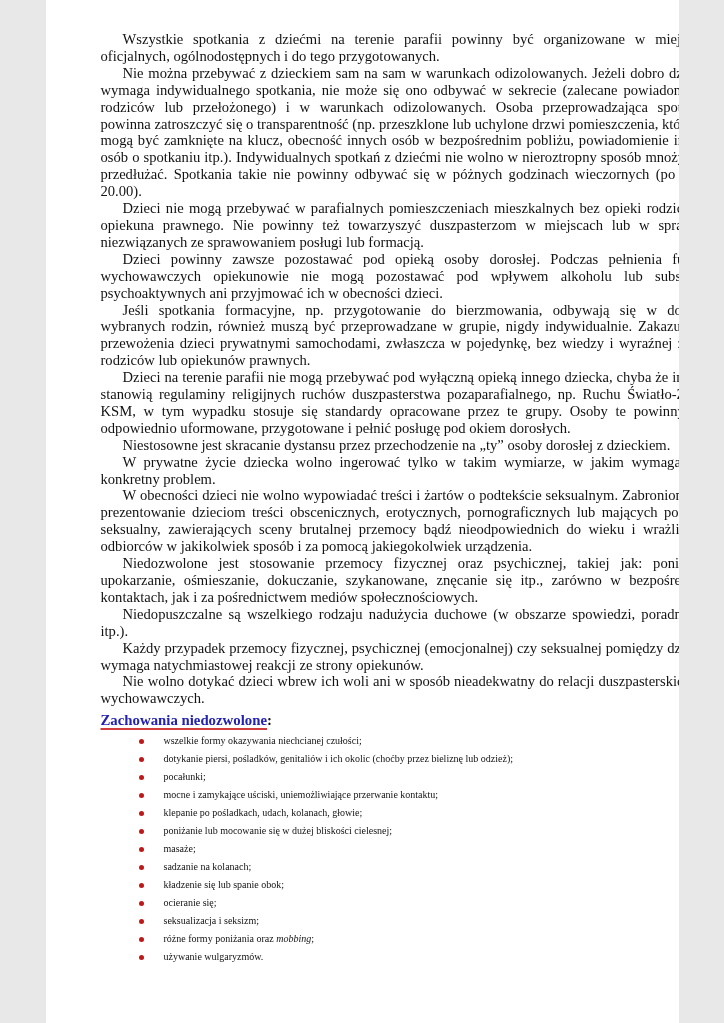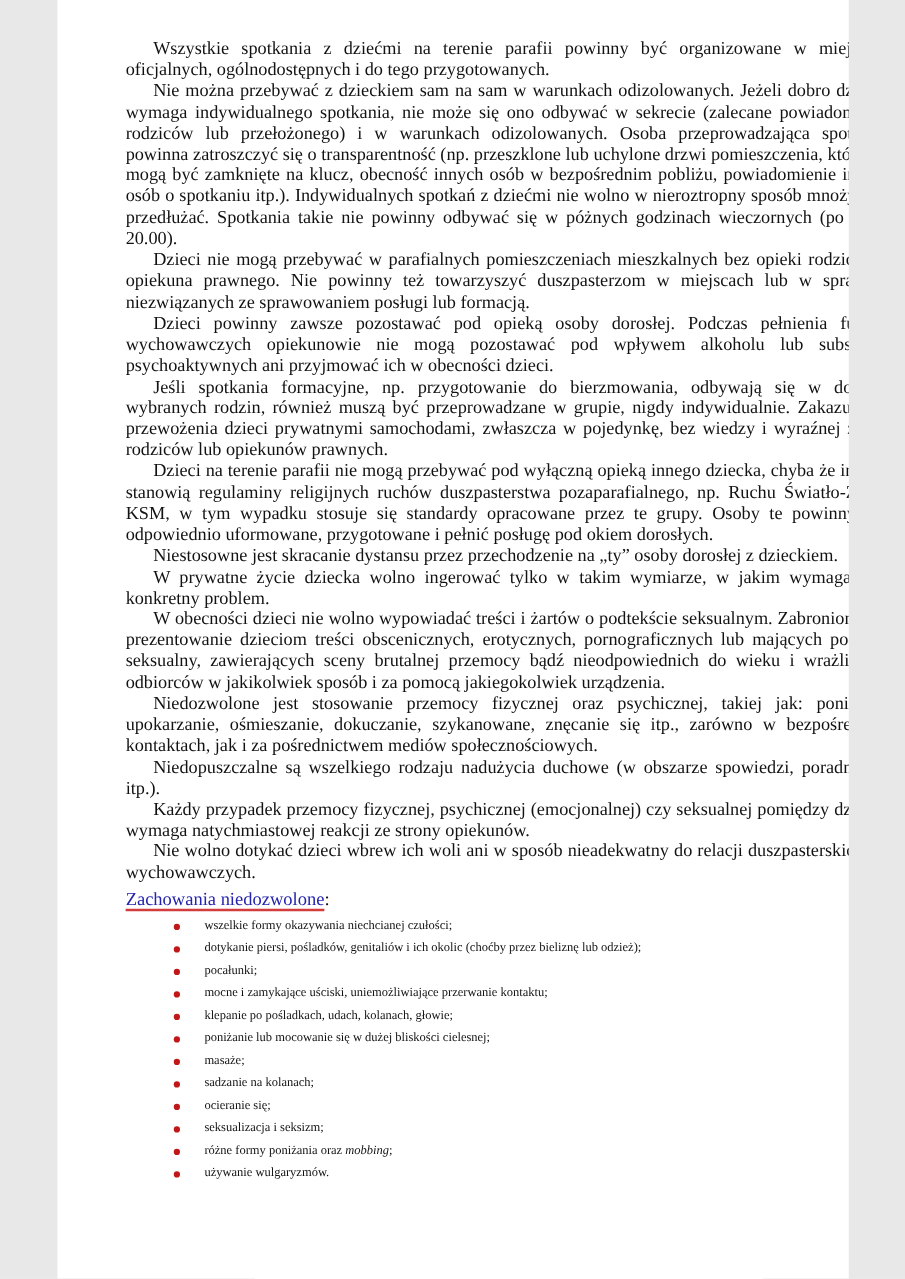--- a/index.html
+++ b/index.html
@@ -23,21 +23,21 @@
     text-indent:22px;
     font-size:14.6px;
     line-height:16.9px;
     hyphens:manual;
     -webkit-hyphens:manual;
   }
   .heading {
     margin:4px 0 3px 0;
     font-size:14.8px;
     line-height:18px;
-    font-weight:normal;
+    font-weight:bold;
   }
   .heading .label {
     color:#2323ad;
     text-decoration:underline;
     text-decoration-color:#d23c3c;
     text-decoration-thickness:1.8px;
     text-underline-offset:2.5px;
   }
   .heading .colon { color:#121212; }
   ul.prohibited {
@@ -87,20 +87,21 @@
 
     <ul class="prohibited">
       <li><span class="dot"></span><span>wszelkie formy okazywania niechcianej czułości;</span></li>
       <li><span class="dot"></span><span>dotykanie piersi, pośladków, genitaliów i ich okolic (choćby przez bieliznę lub odzież);</span></li>
       <li><span class="dot"></span><span>pocałunki;</span></li>
       <li><span class="dot"></span><span>mocne i zamykające uściski, uniemożliwiające przerwanie kontaktu;</span></li>
       <li><span class="dot"></span><span>klepanie po pośladkach, udach, kolanach, głowie;</span></li>
       <li><span class="dot"></span><span>poniżanie lub mocowanie się w dużej bliskości cielesnej;</span></li>
       <li><span class="dot"></span><span>masaże;</span></li>
       <li><span class="dot"></span><span>sadzanie na kolanach;</span></li>
+      <li><span class="dot"></span><span>kładzenie się lub spanie obok;</span></li>
       <li><span class="dot"></span><span>ocieranie się;</span></li>
       <li><span class="dot"></span><span>seksualizacja i seksizm;</span></li>
       <li><span class="dot"></span><span>różne formy poniżania oraz </span><span class="it">mobbing</span><span>;</span></li>
       <li><span class="dot"></span><span>używanie wulgaryzmów.</span></li>
     </ul>
 
   </div>
 </div>
 
 </body></html>

